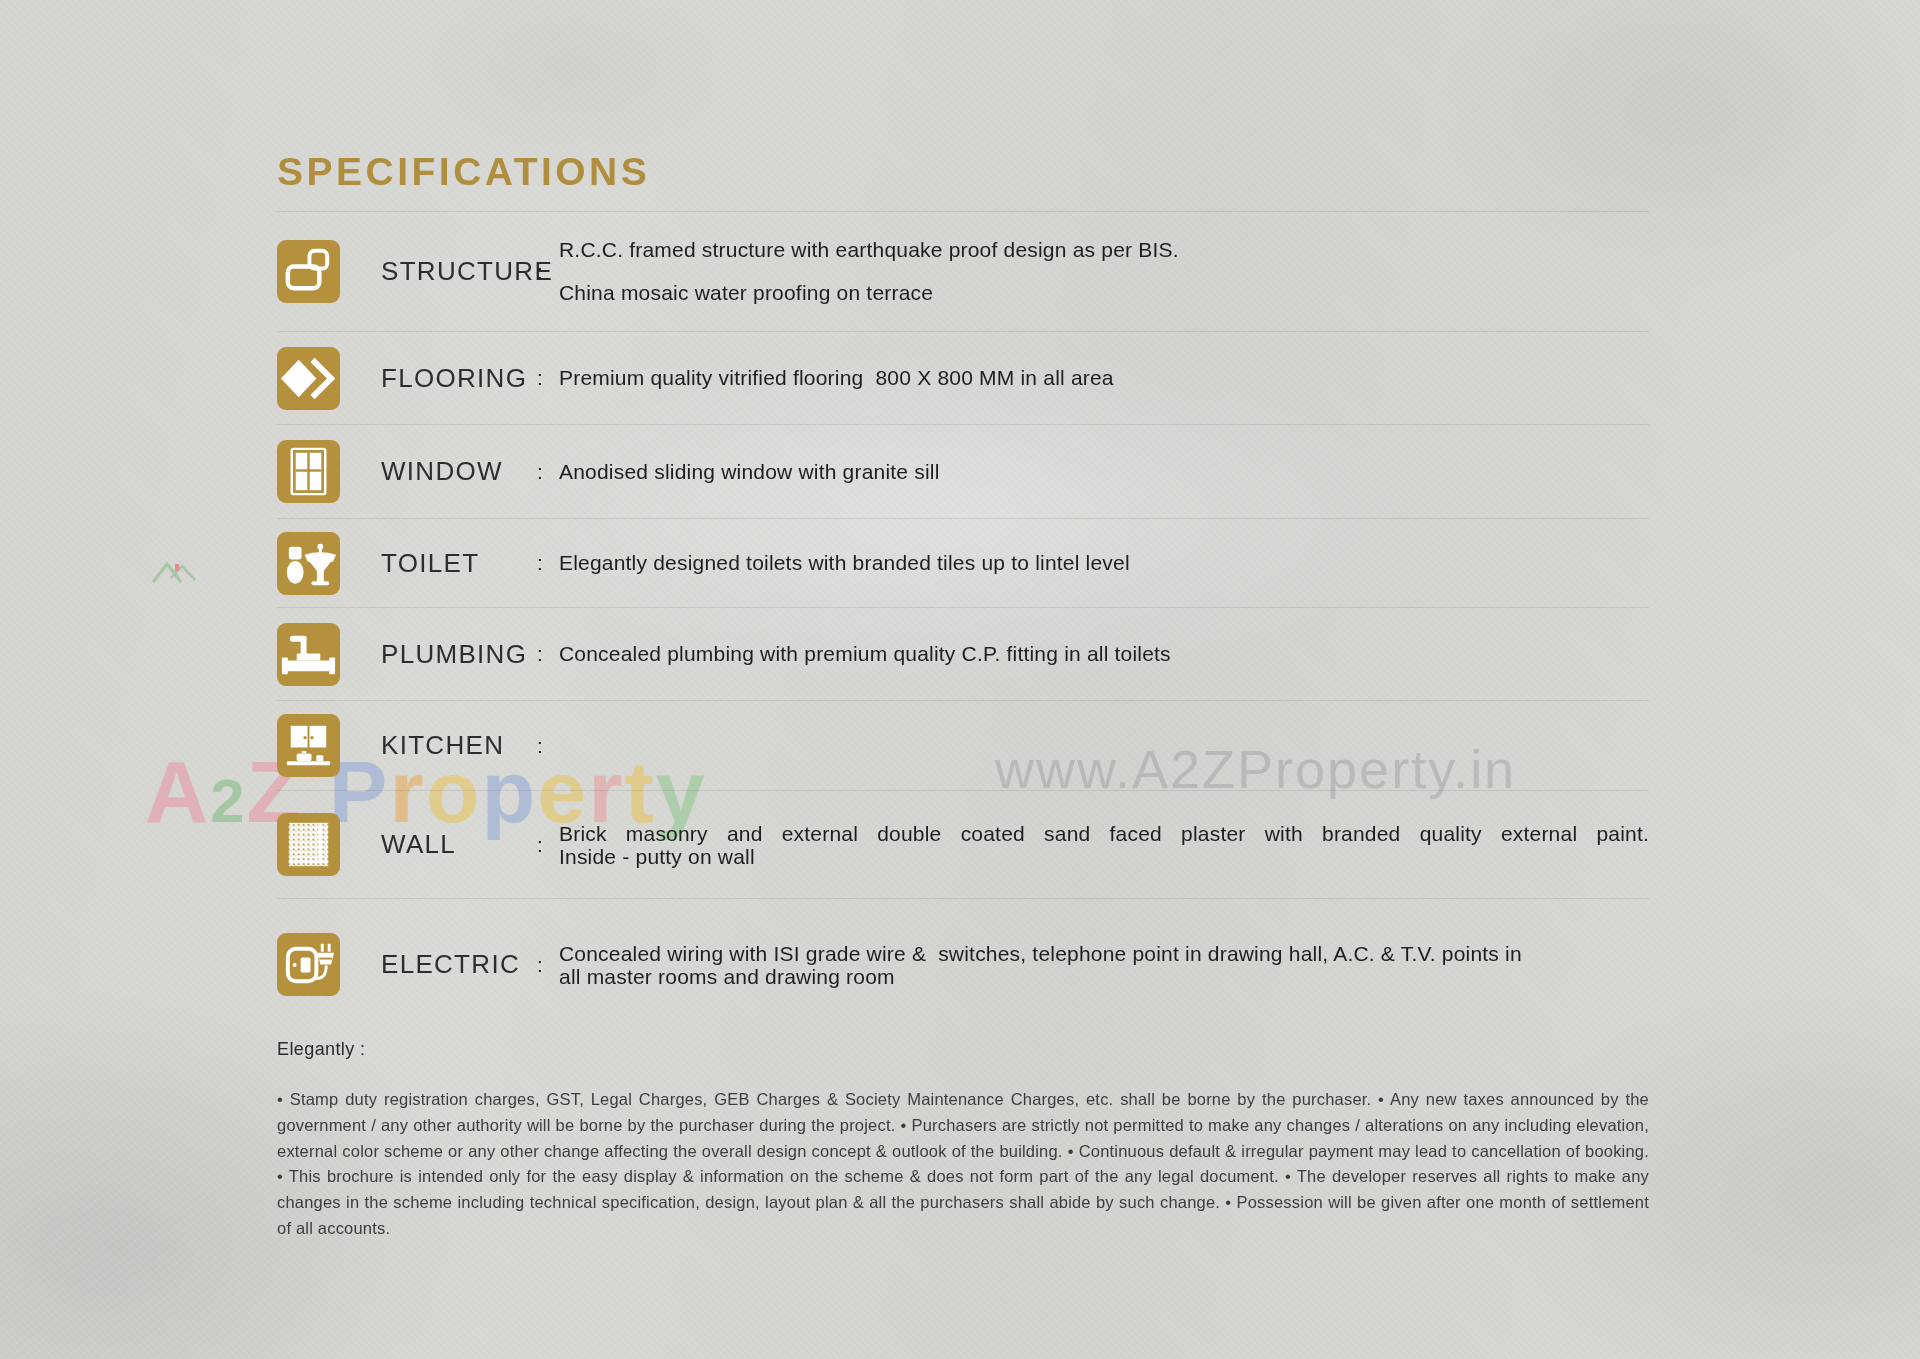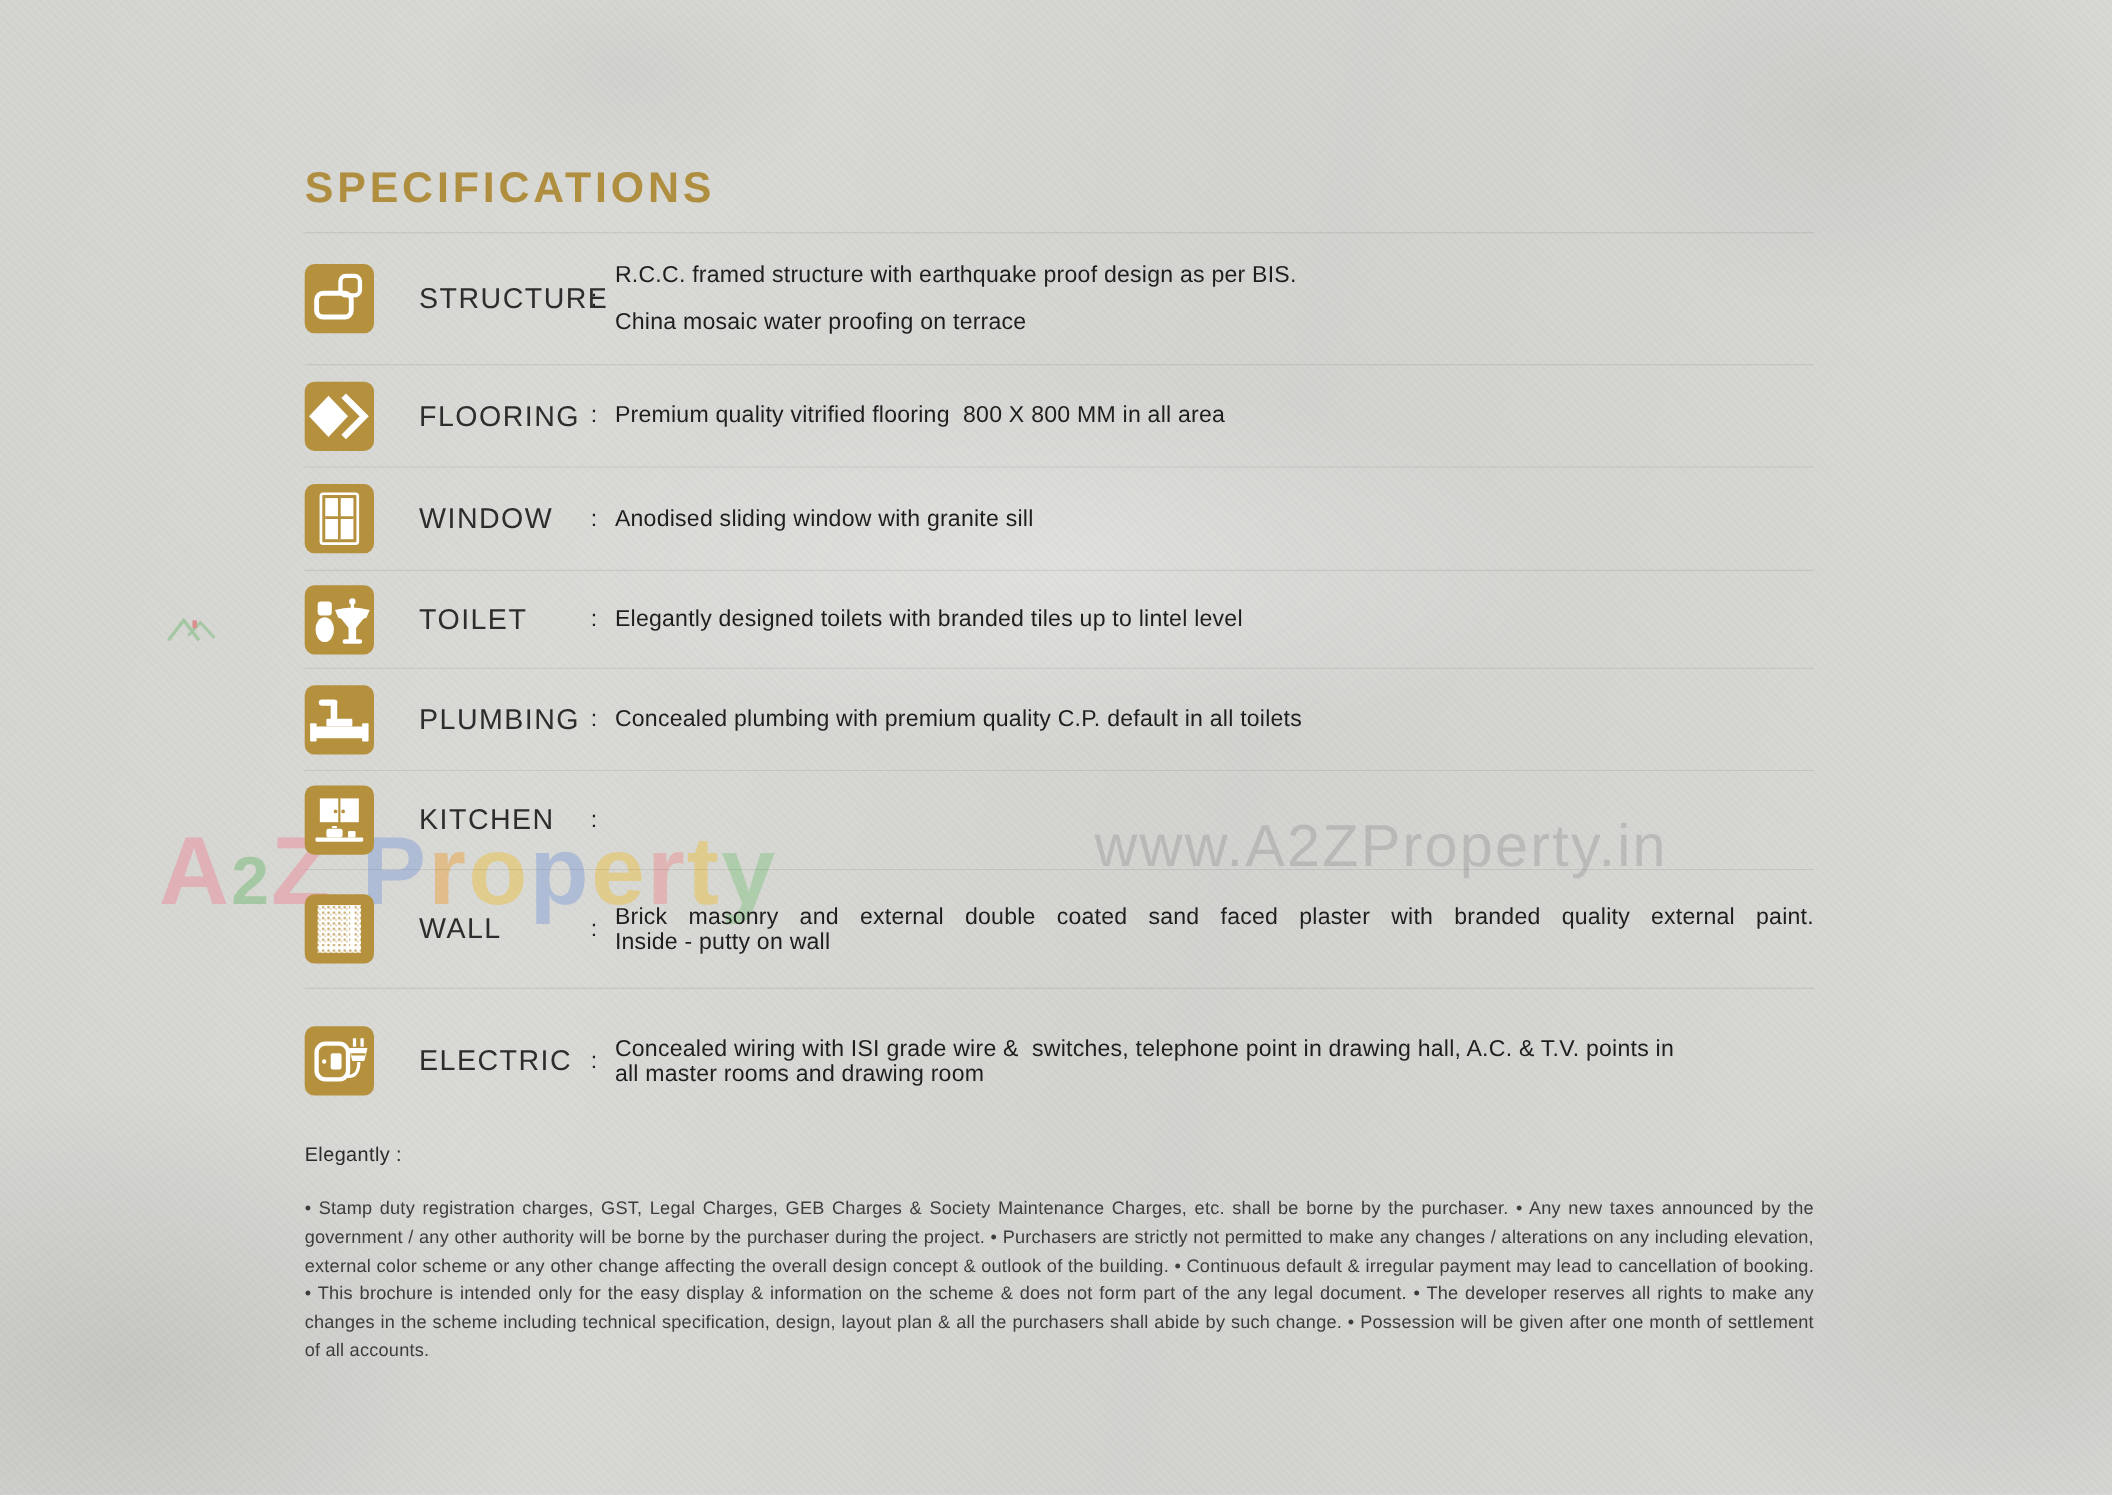--- a/index.html
+++ b/index.html
@@ -182,21 +182,21 @@
           <rect x="20" y="31" width="24" height="7" rx="1" fill="#fff"></rect>
           <rect x="10" y="38" width="44" height="11" rx="2" fill="#fff"></rect>
           <rect x="5" y="35" width="6" height="17" rx="1" fill="#fff"></rect>
           <rect x="53" y="35" width="6" height="17" rx="1" fill="#fff"></rect>
         </svg>
           </span>
         </div>
       <div class="spec-label">PLUMBING</div>
       <div class="spec-colon">:</div>
       <div class="spec-desc">
-        <div class="desc-line">Concealed plumbing with premium quality C.P. default in all toilets</div>
+        <div class="desc-line">Concealed plumbing with premium quality C.P. fitting in all toilets</div>
       </div>
     </div>
 
     <div class="spec-row row-kitchen">
       <div>
           <span class="icon-badge">
         <svg width="63" height="63" viewBox="0 0 64 64">
           <rect x="14" y="12" width="17" height="22" fill="#fff"></rect>
           <rect x="33" y="12" width="17" height="22" fill="#fff"></rect>
           <circle cx="28.5" cy="24" r="1.7" fill="#b5913e"></circle>

